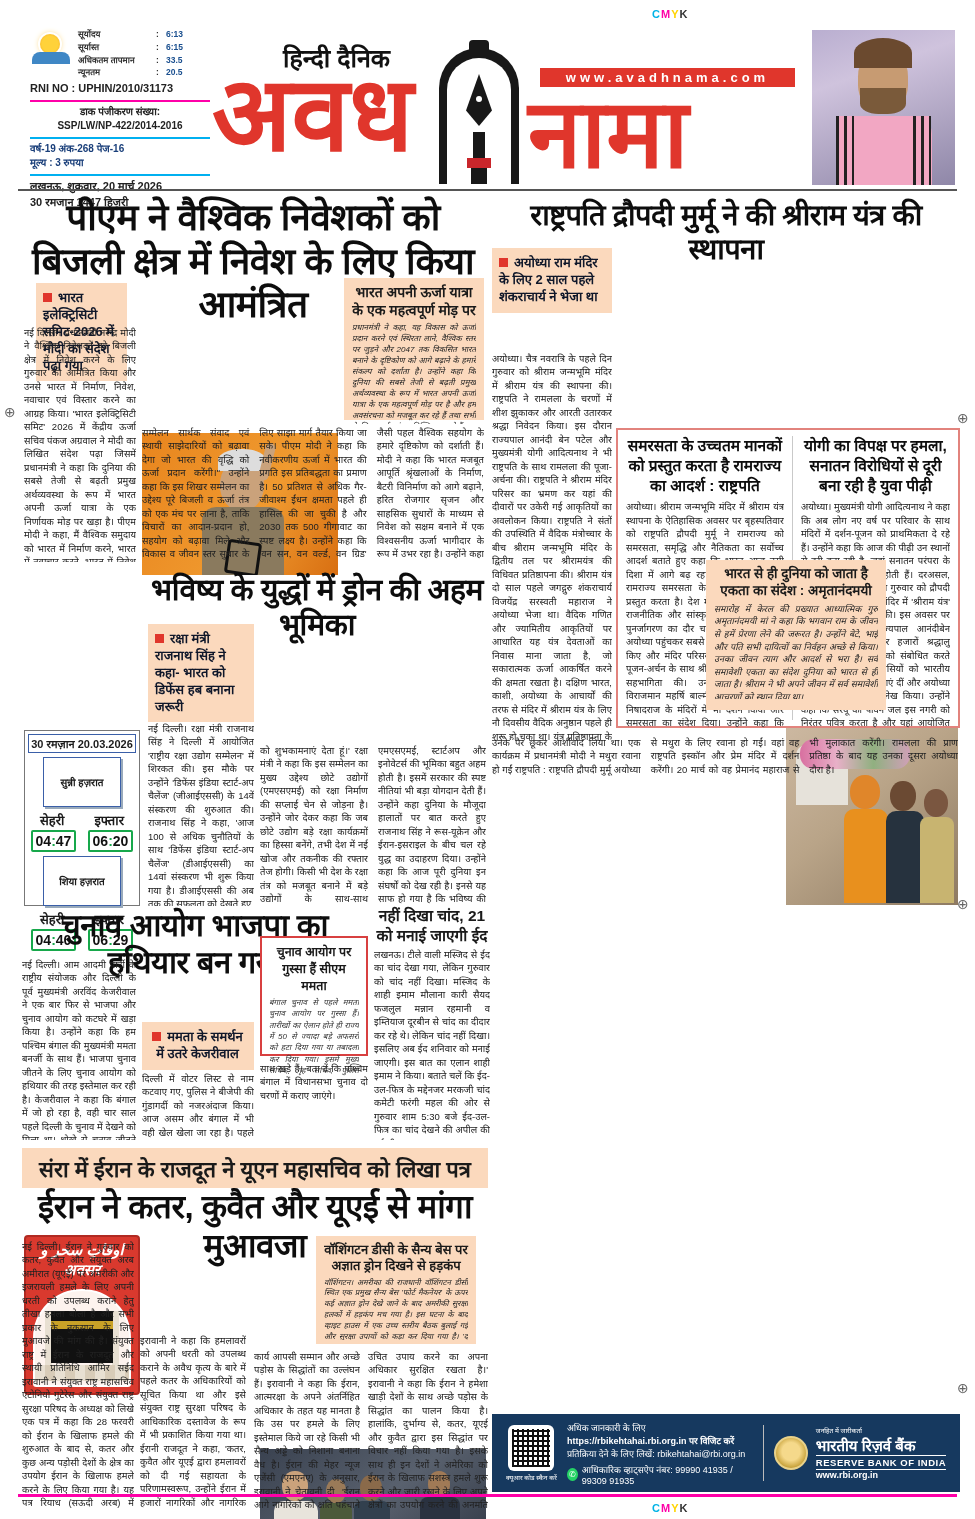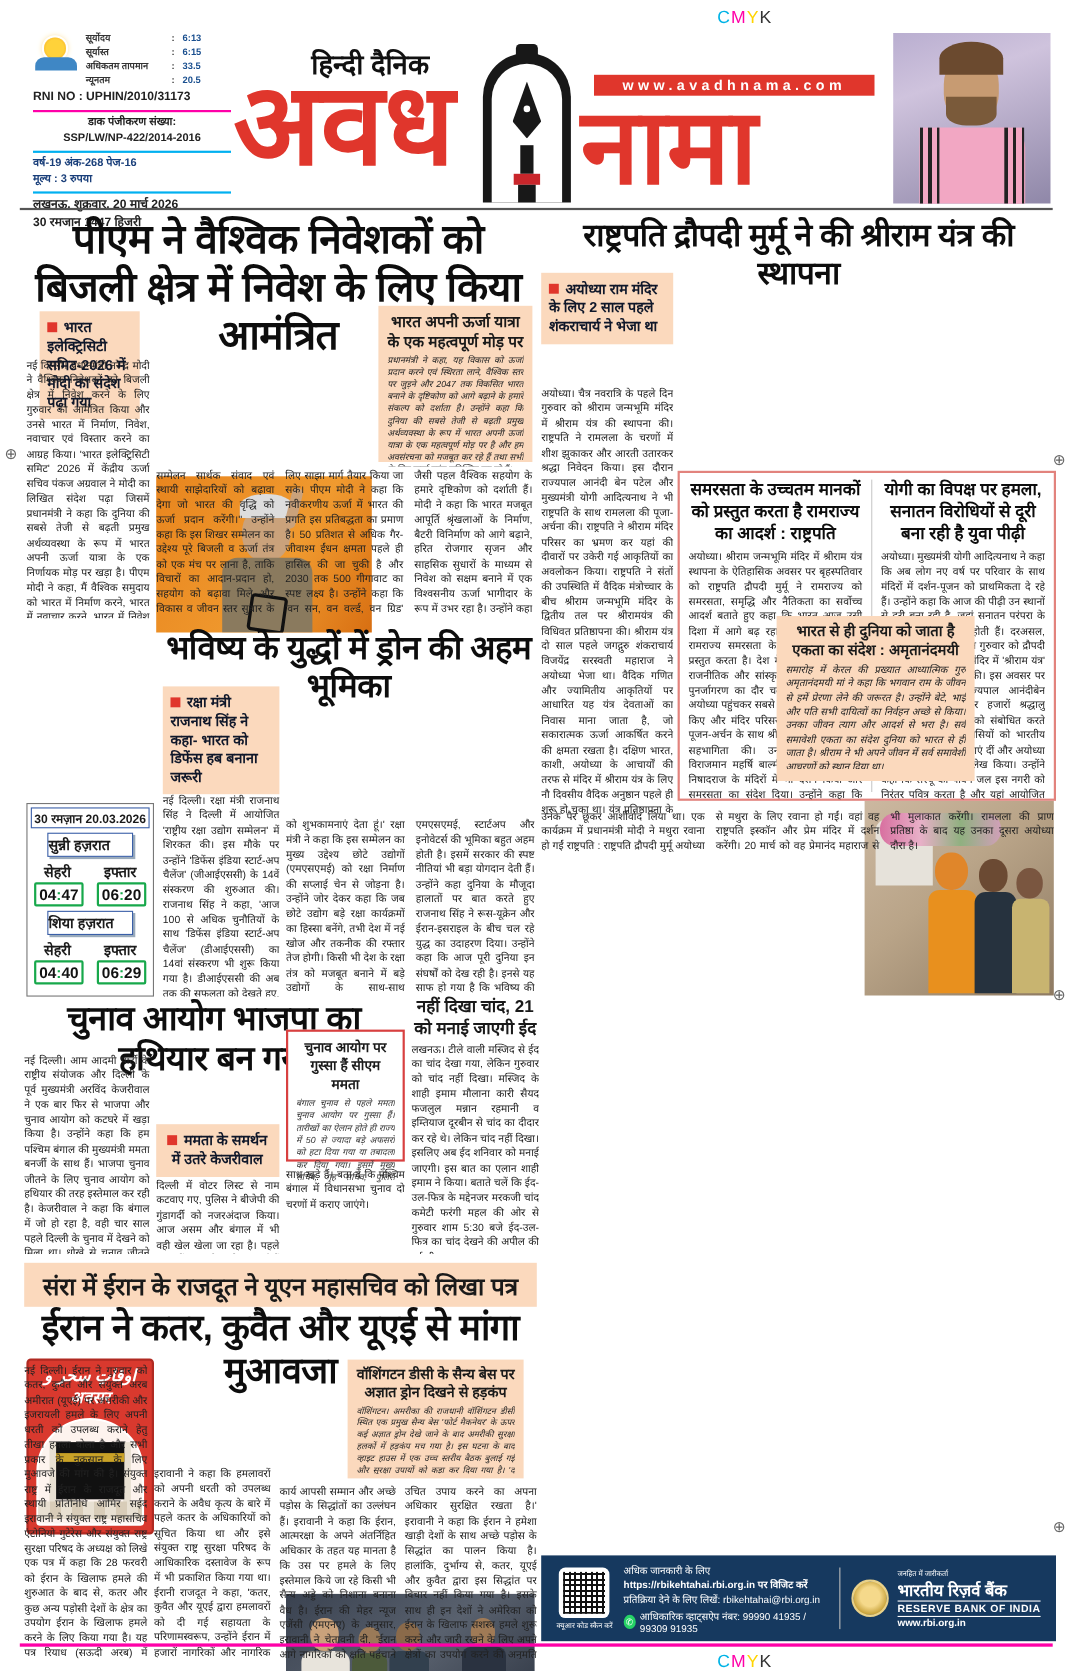--- a/index.html
+++ b/index.html
@@ -1,20 +1,20 @@
 <!DOCTYPE html>
 <html><head>
 <meta charset="utf-8">
 <style>
   html,body{margin:0;padding:0;background:#ffffff;}
   *{box-sizing:border-box;}
   body{font-family:"Liberation Sans","DejaVu Sans",sans-serif;color:#1a1a1a;}
   .page{position:relative;width:975px;height:1519px;background:#fff;overflow:hidden;}
   .abs{position:absolute;}
-  .cmyk{font-size:16px;font-weight:normal;letter-spacing:1px;}
+  .cmyk{font-size:11px;font-weight:bold;letter-spacing:1px;}
   .cmyk .c{color:#00b3e6}.cmyk .m{color:#ff00a8}.cmyk .y{color:#ffd400}.cmyk .k{color:#333}
   .reg{color:#666;font-size:14px;}
   
   .wx-row{display:flex;font-size:8.5px;font-weight:bold;color:#333;line-height:1.5;}
   .wx-row .lab{width:78px;}.wx-row .col{width:10px;}.wx-row .val{color:#1a4f8f;}
   .mast-line{height:2px;margin:3px 0;}
   .mag{background:#ff00a8;}.cyn{background:#00b0f0;}
   .mast-small{font-size:10px;font-weight:bold;color:#222;line-height:1.45;}
   .mast-blue{color:#1a3f7a;}
   .logo-red{color:#e0362c;font-weight:800;}
@@ -31,21 +31,21 @@
   .cols3{column-count:3;column-gap:10px;}
   .cols2{column-count:2;column-gap:10px;}
   .boxframe{border:2px solid #e2837d;background:#fff;}
   .subhead{font-weight:800;font-size:15.5px;line-height:1.3;text-align:center;color:#0d0d0d;margin:0 0 4px 0;}
   .redbox{border:2px solid #d84040;background:#fff;padding:5px 7px;}
   .redbox h4{margin:0 0 3px;font-size:14px;font-weight:800;text-align:center;}
   .redbox p{margin:0;font-style:italic;font-size:9px;line-height:1.42;text-align:justify;color:#333;}
   
   .prayer{border:1.5px solid #777;background:#fff;}
   .prayer .date{border:1.5px solid #3a5fa8;margin:3px;text-align:center;font-weight:800;font-size:11px;padding:1px 0;}
-  .prayer .grp{border:1.5px solid #3a5fa8;margin:4px 18px;text-align:left;font-weight:800;font-size:13px;padding:1px 0;box-shadow:2px 2px 0 #9ab;}
+  .prayer .grp{border:1.5px solid #3a5fa8;margin:4px 18px;text-align:center;font-weight:800;font-size:10px;padding:17px 0;box-shadow:2px 2px 0 #9ab;}
   .prayer .lbls{display:flex;justify-content:space-around;font-weight:800;font-size:13px;margin:3px 0 1px;}
   .prayer .times{display:flex;justify-content:space-around;margin-bottom:4px;}
   .tbox{border:2.5px solid #17a84b;border-radius:2px;font-weight:800;font-size:14px;padding:1px 3px;background:#fff;color:#111;}
   .tbox span{color:#17a84b;}
   .qr{background:#fff;border-radius:6px;padding:4px;}
   .qr .pat{width:100%;height:100%;background-image:repeating-linear-gradient(0deg,#111 0 2px,transparent 2px 5px),repeating-linear-gradient(90deg,#111 0 2px,transparent 2px 5px);}
   .adfooter{background:#16395f;color:#fff;}
   .adfooter .small{font-size:9px;}
   .wa{display:inline-flex;align-items:center;gap:4px;}
   .wadot{width:13px;height:13px;border-radius:50%;background:#25d366;color:#fff;font-size:8px;display:inline-flex;align-items:center;justify-content:center;}

